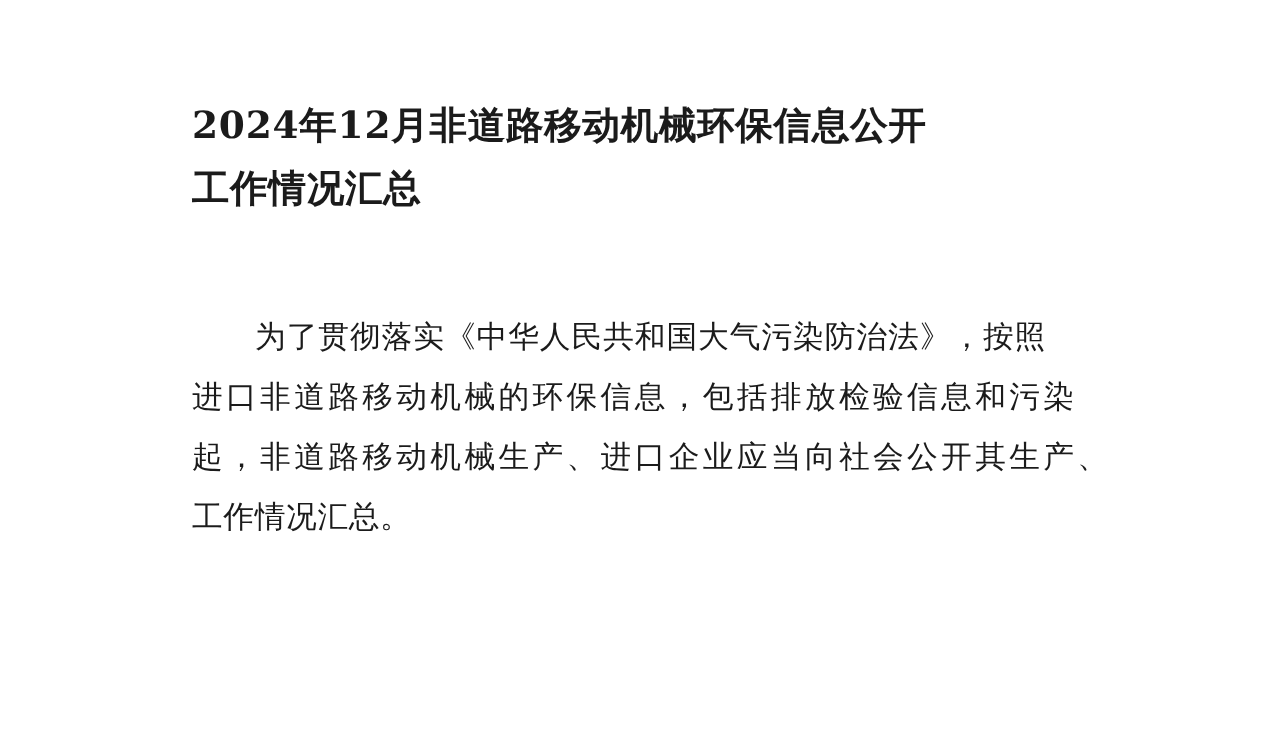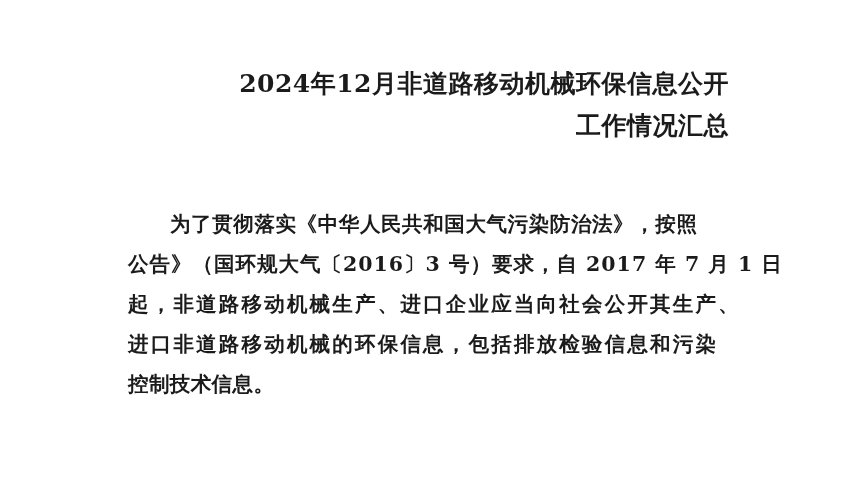--- a/index.html
+++ b/index.html
@@ -15,36 +15,35 @@
   }
   .page {
     position: relative;
     width: 857px;
     height: 497px;
     background: #ffffff;
     box-sizing: border-box;
     padding: 0 128px;
   }
   .doc-title {
-    text-align: right;
+    text-align: left;
     font-weight: bold;
     font-size: 25px;
     color: #1b1b1b;
     letter-spacing: 0.5px;
     line-height: 1.25;
   }
   .title-line-1 {
     margin-top: 68px;
   }
   .title-line-2 {
     margin-top: 11px;
   }
   .body-block {
     margin-top: 62px;
-    font-weight: bold;
   }
   .body-para {
     font-size: 20.5px;
     color: #1b1b1b;
     line-height: 40px;
     text-align: justify;
     text-justify: inter-ideograph;
     letter-spacing: 0.2px;
   }
   .body-para .indent {
@@ -68,20 +67,19 @@
 <div class="page">
 
   <h1 class="doc-title">
     <span class="title-line-1" style="display:block;">2024年12月非道路移动机械环保信息公开</span>
     <span class="title-line-2" style="display:block;">工作情况汇总</span>
   </h1>
 
   <div class="body-block">
     <p class="body-para">
       <span class="para-line ln-1"><span class="indent"></span><span>为了贯彻落实《中华人民共和国大气污染防治法》，按照</span></span>
-      <span class="para-line ln-3"><span>公告》（国环规大气〔2016〕3 号）要求，自 2017 年 7 月 1 日</span></span>
+      <span class="para-line ln-5"><span>进口非道路移动机械的环保信息，包括排放检验信息和污染</span></span>
       <span class="para-line ln-4"><span>起，非道路移动机械生产、进口企业应当向社会公开其生产、</span></span>
-      <span class="para-line ln-5"><span>进口非道路移动机械的环保信息，包括排放检验信息和污染</span></span>
-      <span class="para-line ln-6"><span>控制技术信息。</span></span>
+      <span class="para-line ln-6"><span>工作情况汇总。</span></span>
     </p>
   </div>
 
 </div>
 
 </body></html>

